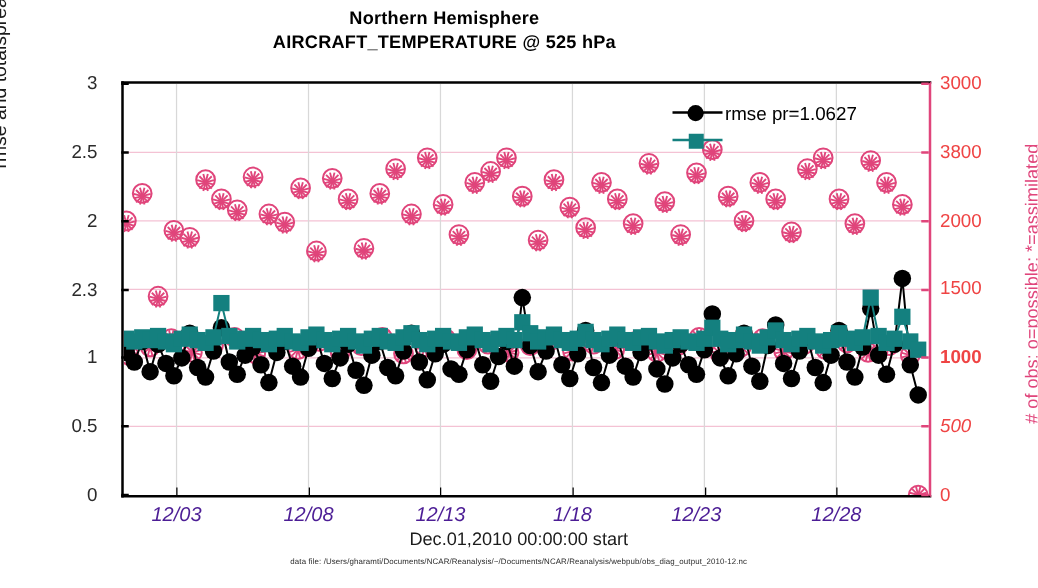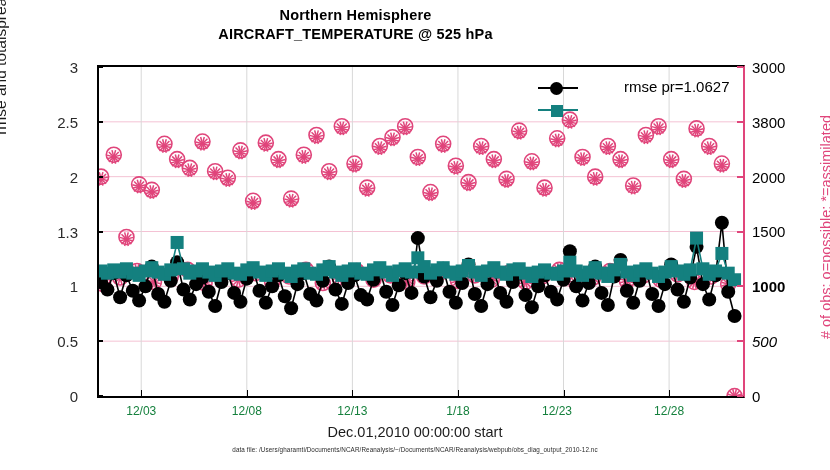--- a/index.html
+++ b/index.html
@@ -12,40 +12,40 @@
   #plot{position:absolute;left:97px;top:65px;width:648px;height:333px;
         border-left:2px solid #000;border-top:2px solid #000;
         border-right:2px solid #e0457b;border-bottom:2px solid #000;
         box-sizing:border-box;background:#fff;}
   #plotInner{position:absolute;inset:0;overflow:hidden;}
 
   .ytick-l{position:absolute;right:752px;transform:translateY(-50%);
            font-size:15px;color:#2b2b2b;text-align:right;white-space:nowrap;}
   .ytick-l-mark{position:absolute;width:6px;height:2px;background:#000;}
   .ytick-r{position:absolute;left:752px;transform:translateY(-50%);
-           font-size:15px;color:#000000;white-space:nowrap;}
+           font-size:15px;color:#ef4444;white-space:nowrap;}
   .ytick-r-mark{position:absolute;width:6px;height:2px;background:#e0457b;}
 
   .xtick{position:absolute;top:404px;transform:translateX(-50%);
-         font-size:12px;color:#15803d;white-space:nowrap;}
+         font-size:16px;color:#4c1d95;white-space:nowrap;font-style:italic;}
   .xtick-mark{position:absolute;top:0;width:1px;height:6px;background:#000;}
 
   #ylabel-left{position:absolute;left:-8px;top:232px;width:340px;
      transform:rotate(-90deg);transform-origin:0 0;
      font-size:15.5px;color:#1c1c1c;text-align:center;}
   #ylabel-right{position:absolute;left:818px;top:400px;width:346px;
      transform:rotate(-90deg);transform-origin:0 0;
      font-size:14.5px;color:#e0457b;text-align:center;}
   #xlabel{position:absolute;left:0;top:424px;width:830px;text-align:center;
      font-size:14.5px;color:#1c1c1c;}
   #footer{position:absolute;left:0;top:446px;width:830px;text-align:center;
      font-size:6.3px;color:#2a2a2a;letter-spacing:.1px;}
 
   #legend{position:absolute;left:536px;top:78px;width:212px;}
-  .legend-row{display:flex;align-items:flex-start;height:22px;gap:44px;}
+  .legend-row{display:flex;align-items:flex-end;height:22px;}
   .legend-sample{position:relative;width:44px;height:20px;flex:0 0 44px;}
   .legend-line{position:absolute;top:9px;left:2px;width:40px;height:2px;}
   .legend-dot{position:absolute;top:4px;left:14px;width:13px;height:13px;border-radius:50%;}
   .legend-sq{position:absolute;top:5px;left:15px;width:12px;height:12px;}
   .legend-text{font-size:15px;color:#000;white-space:nowrap;}
 </style>
 </head>
 <body>
 
 <div id="root">
@@ -900,21 +900,21 @@
     </div>
   </div>
 
   <div id="ticks-left">
       <div class="ytick-l" style="top: 396px;">0</div>
       <div class="ytick-l-mark" style="left: 97px; top: 395px;"></div>
       <div class="ytick-l" style="top: 341.167px;">0.5</div>
       <div class="ytick-l-mark" style="left: 97px; top: 340.167px;"></div>
       <div class="ytick-l" style="top: 286.333px;">1</div>
       <div class="ytick-l-mark" style="left: 97px; top: 285.333px;"></div>
-      <div class="ytick-l" style="top: 231.5px;">1.3</div>
+      <div class="ytick-l" style="top: 231.5px;">2.3</div>
       <div class="ytick-l-mark" style="left: 97px; top: 230.5px;"></div>
       <div class="ytick-l" style="top: 176.667px;">2</div>
       <div class="ytick-l-mark" style="left: 97px; top: 175.667px;"></div>
       <div class="ytick-l" style="top: 121.833px;">2.5</div>
       <div class="ytick-l-mark" style="left: 97px; top: 120.833px;"></div>
       <div class="ytick-l" style="top: 67px;">3</div>
       <div class="ytick-l-mark" style="left: 97px; top: 66px;"></div>
     </div>
   <div id="ticks-right">
       <div class="ytick-r" style="top: 396px;">0</div>

